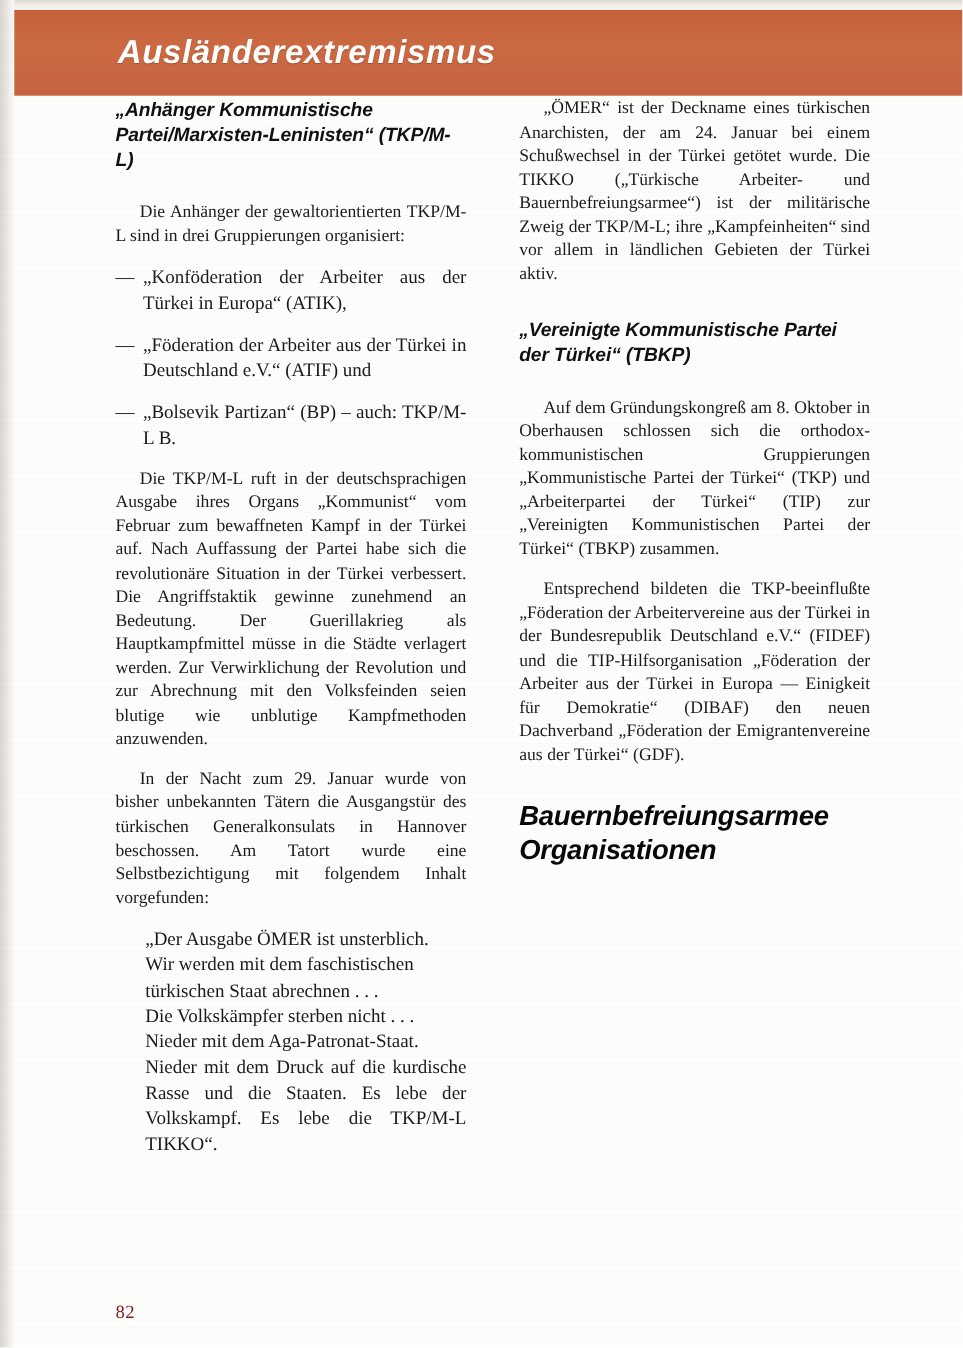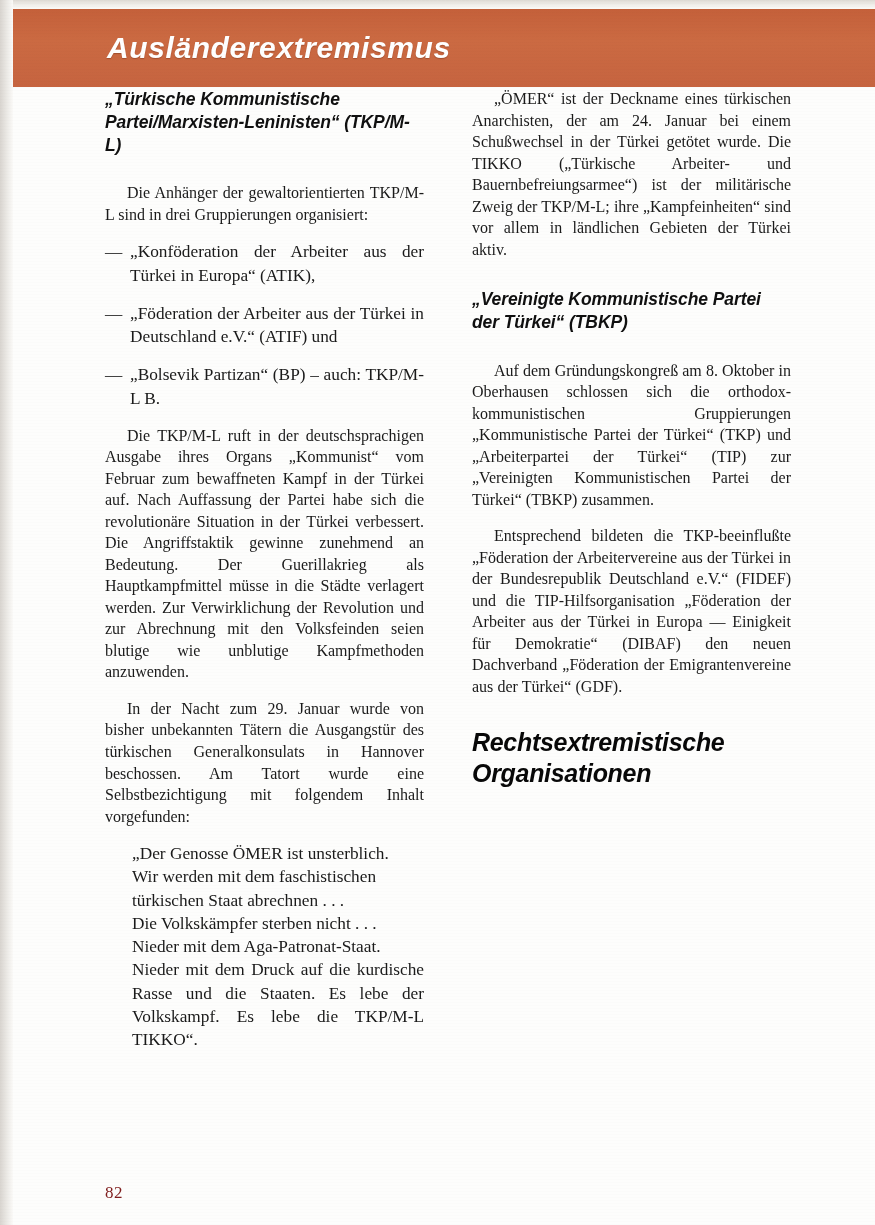--- a/index.html
+++ b/index.html
@@ -178,21 +178,21 @@
   <div class="scan-edge-left"></div>
 
   <div class="banner">
     <div class="banner-title">Ausländerextremismus</div>
   </div>
 
   <div class="columns">
 
     <div class="col col-left">
 
-      <h2 class="h-sub">„Türkische Kommunistische Partei/Marxisten-Leninisten“ (TKP/M-L)</h2>
+      <h2 class="h-sub">„Anhänger Kommunistische Partei/Marxisten-Leninisten“ (TKP/M-L)</h2>
 
       <p class="body">Die Anhänger der gewaltorientierten TKP/M-L sind in drei Gruppierungen organisiert:</p>
 
       <ul class="dash-list">
         <li>
           <span class="dash">—</span>
           <span>„Konföderation der Arbeiter aus der Türkei in Europa“ (ATIK),</span>
         </li>
         <li>
           <span class="dash">—</span>
@@ -202,41 +202,41 @@
           <span class="dash">—</span>
           <span>„Bolsevik Partizan“ (BP) – auch: TKP/M-L B.</span>
         </li>
       </ul>
 
       <p class="body" style="margin-top:15px;">Die TKP/M-L ruft in der deutschsprachigen Ausgabe ihres Organs „Kommunist“ vom Februar zum bewaffneten Kampf in der Türkei auf. Nach Auffassung der Partei habe sich die revolutionäre Situation in der Türkei verbessert. Die Angriffstaktik gewinne zunehmend an Bedeutung. Der Guerillakrieg als Hauptkampfmittel müsse in die Städte verlagert werden. Zur Verwirklichung der Revolution und zur Abrechnung mit den Volksfeinden seien blutige wie unblutige Kampfmethoden anzuwenden.</p>
 
       <p class="body">In der Nacht zum 29. Januar wurde von bisher unbekannten Tätern die Ausgangstür des türkischen Generalkonsulats in Hannover beschossen. Am Tatort wurde eine Selbstbezichtigung mit folgendem Inhalt vorgefunden:</p>
 
       <div class="quote-block">
-        <p class="qline">„Der Genosse ÖMER ist unsterblich.</p>
+        <p class="qline">„Der Ausgabe ÖMER ist unsterblich.</p>
         <p class="qline just">Wir werden mit dem faschistischen</p>
         <p class="qline">türkischen Staat abrechnen . . .</p>
         <p class="qline">Die Volkskämpfer sterben nicht . . .</p>
         <p class="qline">Nieder mit dem Aga-Patronat-Staat.</p>
         <p class="qline just">Nieder mit dem Druck auf die kurdische Rasse und die Staaten. Es lebe der Volkskampf. Es lebe die TKP/M-L TIKKO“.</p>
       </div>
 
     </div>
 
     <div class="col col-right">
 
       <p class="body">„ÖMER“ ist der Deckname eines türkischen Anarchisten, der am 24. Januar bei einem Schußwechsel in der Türkei getötet wurde. Die TIKKO („Türkische Arbeiter- und Bauernbefreiungsarmee“) ist der militärische Zweig der TKP/M-L; ihre „Kampfeinheiten“ sind vor allem in ländlichen Gebieten der Türkei aktiv.</p>
 
       <h2 class="h-sub" style="margin-top:28px;">„Vereinigte Kommunistische Partei der Türkei“ (TBKP)</h2>
 
       <p class="body">Auf dem Gründungskongreß am 8. Oktober in Oberhausen schlossen sich die orthodox-kommunistischen Gruppierungen „Kommunistische Partei der Türkei“ (TKP) und „Arbeiterpartei der Türkei“ (TIP) zur „Vereinigten Kommunistischen Partei der Türkei“ (TBKP) zusammen.</p>
 
       <p class="body">Entsprechend bildeten die TKP-beeinflußte „Föderation der Arbeitervereine aus der Türkei in der Bundesrepublik Deutschland e.V.“ (FIDEF) und die TIP-Hilfsorganisation „Föderation der Arbeiter aus der Türkei in Europa — Einigkeit für Demokratie“ (DIBAF) den neuen Dachverband „Föderation der Emigrantenvereine aus der Türkei“ (GDF).</p>
 
-      <h1 class="h-section">Rechtsextremistische Organisationen</h1>
+      <h1 class="h-section">Bauernbefreiungsarmee Organisationen</h1>
 
 
 
     </div>
   </div>
 
   <div class="folio">82</div>
 
   <div class="grain"></div>
 </div>

